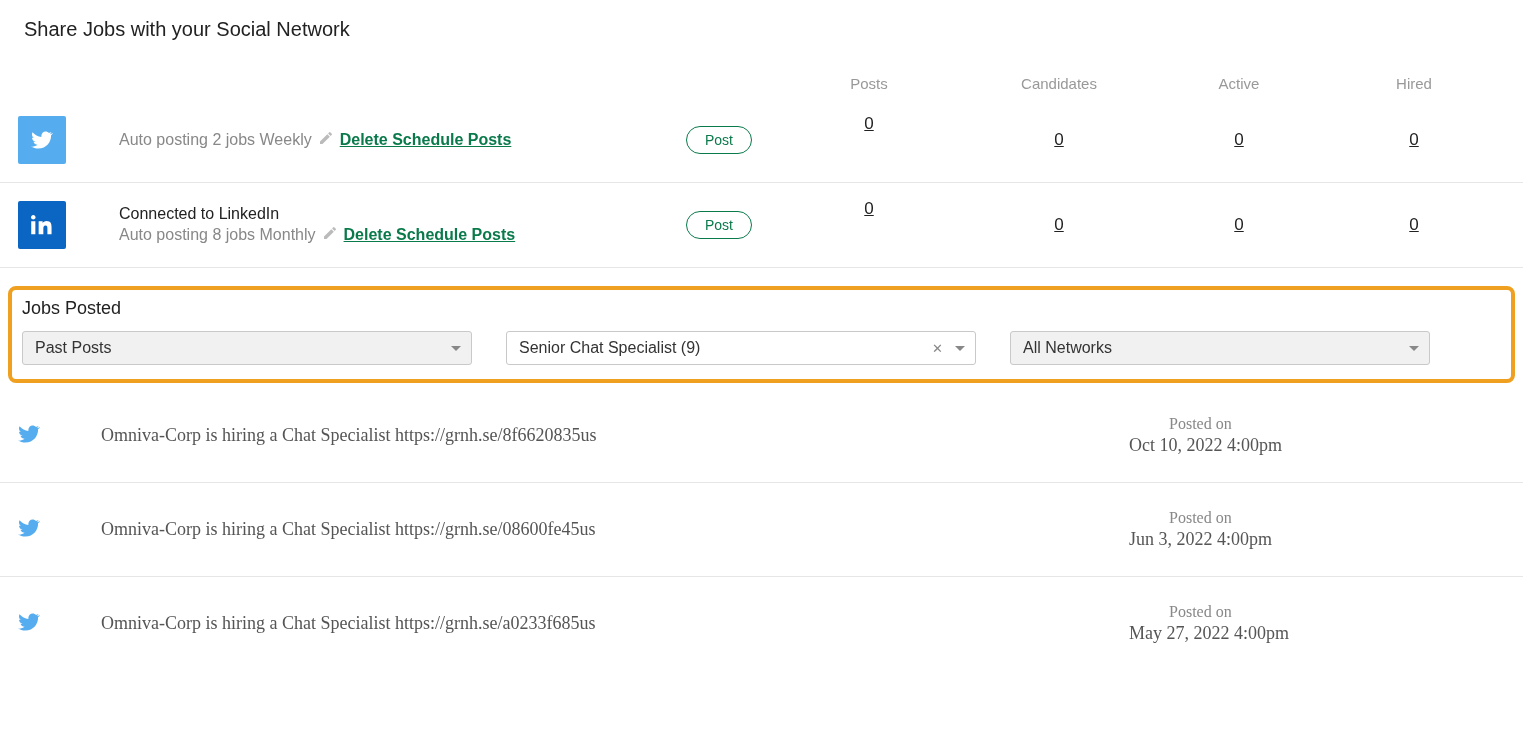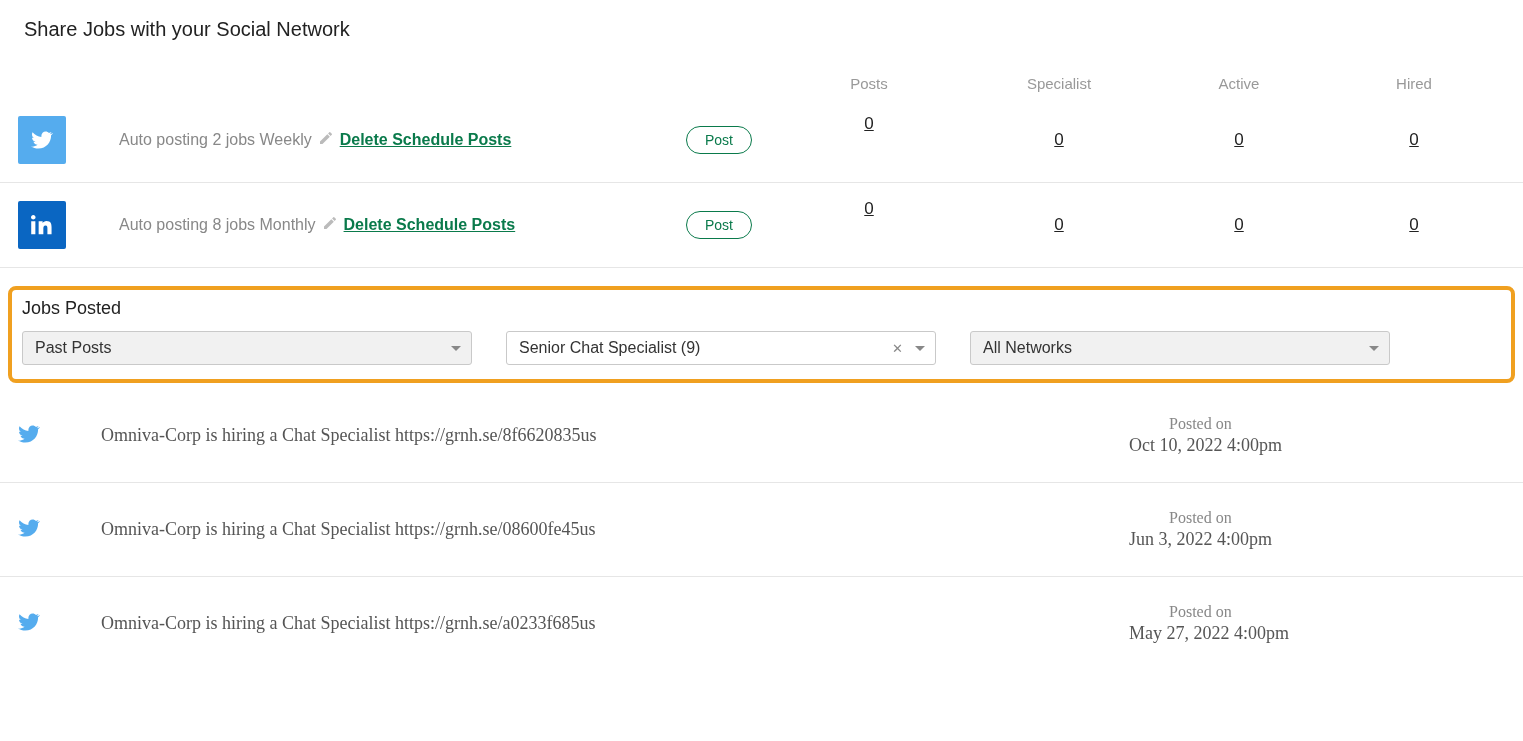--- a/index.html
+++ b/index.html
@@ -115,21 +115,21 @@
     border-top: 5px solid #888;
   }
   .select-like .clear-x {
     position: absolute;
     right: 32px;
     font-size: 13px;
     color: #888;
     cursor: pointer;
   }
   .sel-1 { width: 450px; }
-  .sel-2 { width: 430px; background: #fff; }
+  .sel-2 { width: 470px; background: #fff; }
   .sel-3 { width: 420px; }
 
   .post-row {
     display: grid;
     grid-template-columns: 65px 1fr 400px;
     align-items: center;
     padding: 26px 24px 26px 18px;
     border-bottom: 1px solid #e6e6e6;
     font-family: Liberation Serif, serif;
   }
@@ -148,21 +148,21 @@
 
 <div class="container">
 
   <div class="page-title">Share Jobs with your Social Network</div>
 
   <div class="stats-header">
     <div class="sp1"></div>
     <div class="sp2"></div>
     <div></div>
     <div>Posts</div>
-    <div>Specialist</div>
+    <div>Candidates</div>
     <div>Active</div>
     <div>Hired</div>
   </div>
 
   <div class="network-row">
     <div class="net-icon icon-twitter-box">
       <svg viewBox="0 0 24 24">
           <path d="M23 4.9c-.8.4-1.7.6-2.6.8.9-.6 1.6-1.4 2-2.5-.9.5-1.9.9-2.9 1.1C18.6 3.4 17.4 2.8 16 2.8c-2.6 0-4.7 2.1-4.7 4.7 0 .4 0 .7.1 1.1C7.7 8.4 4.1 6.5 1.7 3.6c-.4.7-.6 1.5-.6 2.3 0 1.6.8 3.1 2.1 3.9-.8 0-1.5-.2-2.1-.6v.1c0 2.3 1.6 4.2 3.8 4.6-.4.1-.8.2-1.3.2-.3 0-.6 0-.9-.1.6 1.9 2.4 3.3 4.5 3.3-1.6 1.3-3.7 2-6 2-.4 0-.8 0-1.2-.1C2.3 20.6 5 21.4 7.9 21.4c9.1 0 14-7.5 14-14v-.6c1-.7 1.8-1.6 2.4-2.6z"></path>
         </svg>
     </div>
@@ -184,20 +184,21 @@
     <div class="stat-num-bottom">0</div>
   </div>
 
   <div class="network-row">
     <div class="net-icon icon-linkedin-box">
       <svg viewBox="0 0 24 24">
           <path d="M4.98 3.5C4.98 4.88 3.88 6 2.5 6S0 4.88 0 3.5 1.12 1 2.5 1s2.48 1.12 2.48 2.5zM.24 8h4.52v14H.24V8zM8.34 8h4.33v1.92h.06c.6-1.14 2.08-2.34 4.28-2.34 4.58 0 5.42 3.02 5.42 6.94V22h-4.52v-6.18c0-1.48-.02-3.38-2.06-3.38-2.06 0-2.38 1.6-2.38 3.28V22H8.34V8z"></path>
         </svg>
     </div>
     <div class="conn-block">
+      <div class="conn-title">Connected to LinkedIn</div>
       <div class="conn-sub">
         <span>Auto posting 8 jobs Monthly</span>
         <span class="pencil-icon">
           <svg viewBox="0 0 24 24">
               <path d="M3 17.25V21h3.75l11-11-3.75-3.75-11 11zM20.7 7.05a1 1 0 0 0 0-1.41l-2.34-2.34a1 1 0 0 0-1.41 0l-1.83 1.83 3.75 3.75 1.83-1.83z"></path>
             </svg>
         </span>
         <span class="delete-link">Delete Schedule Posts</span>
       </div>
     </div>

